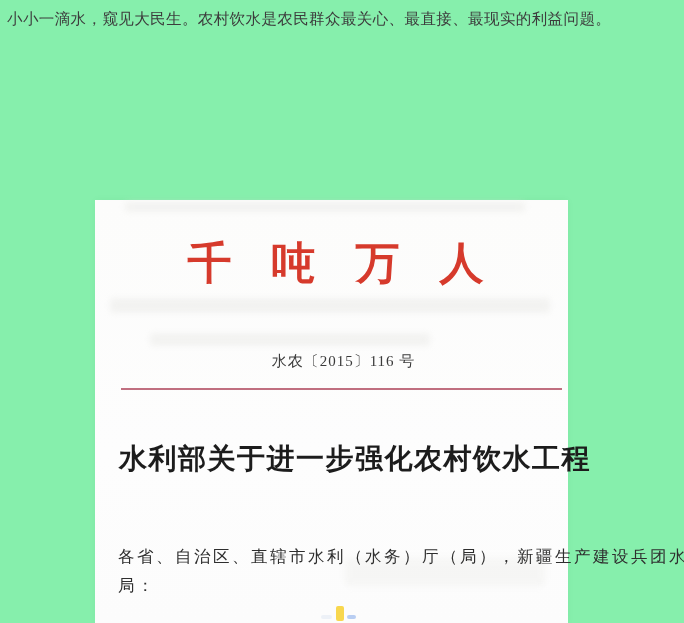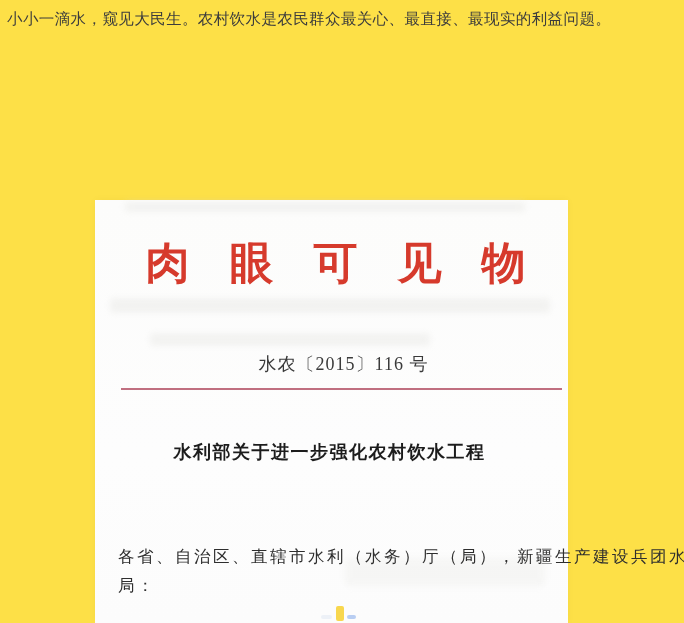--- a/index.html
+++ b/index.html
@@ -1,19 +1,19 @@
 <!DOCTYPE html>
 <html><head>
 <meta charset="utf-8">
 <style>
   html,body{margin:0;padding:0;background:#ffffff;}
   .page{
     position:relative;
     width:684px;height:623px;
-    background:#fde047;
+    background:#86efac;
     overflow:hidden;
     font-family:"Liberation Sans","DejaVu Sans",sans-serif;
   }
   
   .intro{
     position:absolute;
     left:7px;top:6px;width:666px;
     color:#3c3c3c;
     font-size:15.5px;
     line-height:25px;
@@ -40,35 +40,35 @@
     font-weight:700;
     letter-spacing:40px;
     text-indent:48px;
     white-space:nowrap;
   }
   .doc-number{
     position:absolute;
     left:12px;top:152px;width:100%;
     text-align:center;
     color:#3a3a3a;
-    font-size:18px;
+    font-size:15px;
     letter-spacing:1px;
   }
   .red-divider{
     position:absolute;
     left:26px;top:188px;width:441px;height:2px;
     background:#b5566a;
     opacity:0.85;
   }
   .doc-title{
     position:absolute;
-    left:10px;width:449px;
+    left:24px;width:449px;
     text-align:center;
     color:#1c1c1c;
-    font-size:18px;
+    font-size:28px;
     font-weight:700;
     letter-spacing:1.5px;
     white-space:nowrap;
   }
   .doc-title.l1{top:240px;}
   .doc-title.l2{top:281px;}
   .addressee{
     position:absolute;
     left:23px;width:448px;
     color:#2e2e2e;
@@ -107,21 +107,21 @@
       <span>小小一滴水，窥见大民生。农村饮水是农民群众最关心、最直接、最现实的利益问题。</span>
     </p>
   </div>
 
   <div class="scan">
     <div class="bleed b1"></div>
     <div class="bleed b2"></div>
     <div class="bleed b3"></div>
     <div class="bleed b4"></div>
 
-    <div class="scan-header" style="color: rgb(214, 58, 44);">肉眼可见物</div>
+    <div class="scan-header" style="color: rgb(214, 58, 44);">千吨万人</div>
     <div class="doc-number">水农〔2015〕116 号</div>
     <div class="red-divider" style="background: rgb(181, 86, 106);"></div>
     <div class="doc-title l1">水利部关于进一步强化农村饮水工程</div>
     <div class="addressee l1">各省、自治区、直辖市水利（水务）厅（局），新疆生产建设兵团水利</div>
     <div class="addressee l2">局：</div>
   </div>
 
   <div class="loader">
     <div class="bar bar-left" style="background: rgb(237, 241, 247);"></div>
     <div class="bar bar-center" style="background: rgb(248, 215, 78);"></div>

